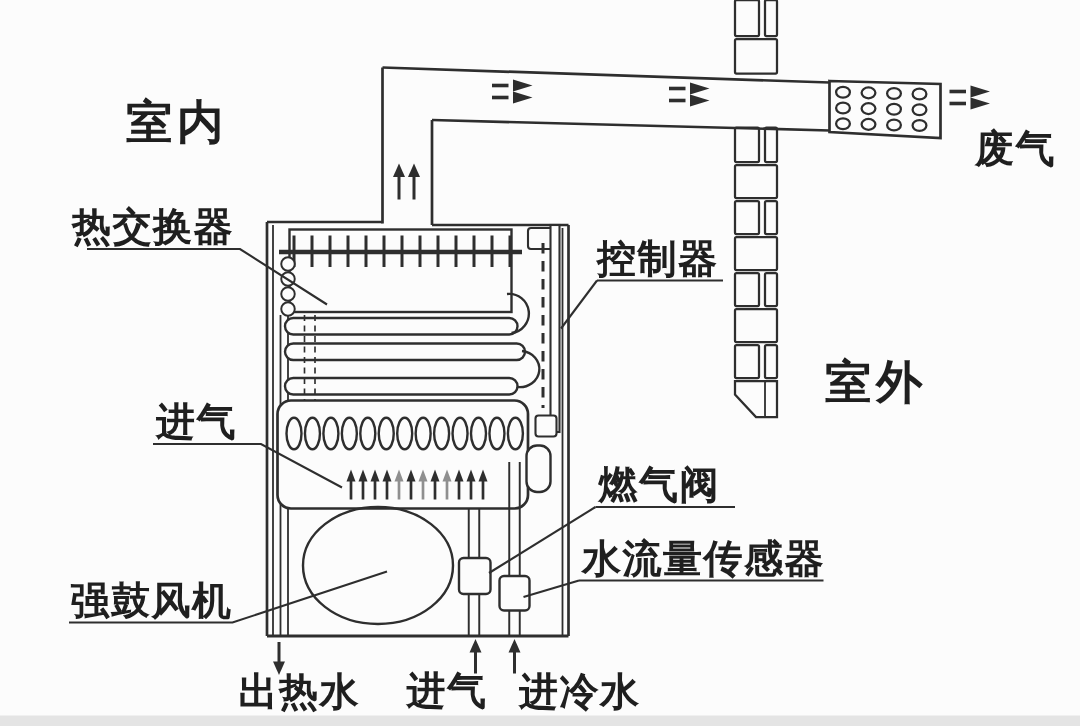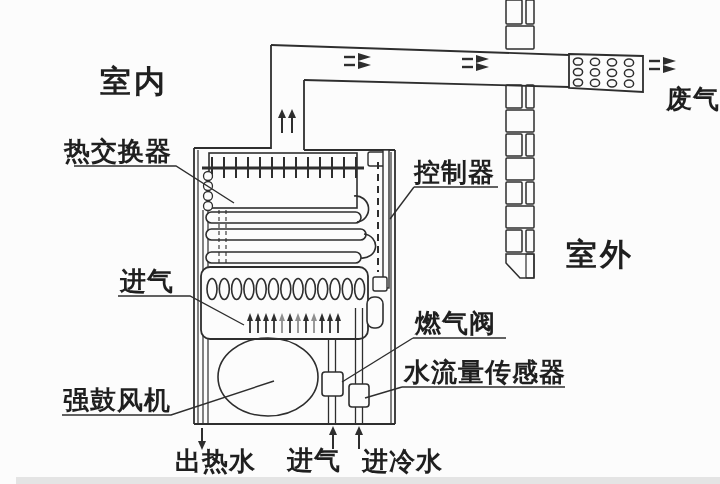--- a/index.html
+++ b/index.html
@@ -1,21 +1,21 @@
 <!DOCTYPE html>
 <html><head>
 <meta charset="utf-8">
 <style>
   html,body{margin:0;padding:0;}
   body{
     width:720px;height:484px;overflow:hidden;
     background:#fcfcfc;
     font-family:"Liberation Serif","DejaVu Serif",serif;
   }
-  .stage{position:relative;width:608px;height:484px;padding-left:16px;}
+  .stage{position:relative;width:608px;height:484px;}
   svg{display:block;}
   text{
     font-family:"Liberation Serif","DejaVu Serif",serif;
     font-weight:bold;
     fill:#1f1f1f;
   }
   .t-big{font-size:31px;letter-spacing:3px;}
   .t-callout{font-size:26px;letter-spacing:1px;}
   .ln{stroke:#2e2e2e;fill:none;}
 </style>

